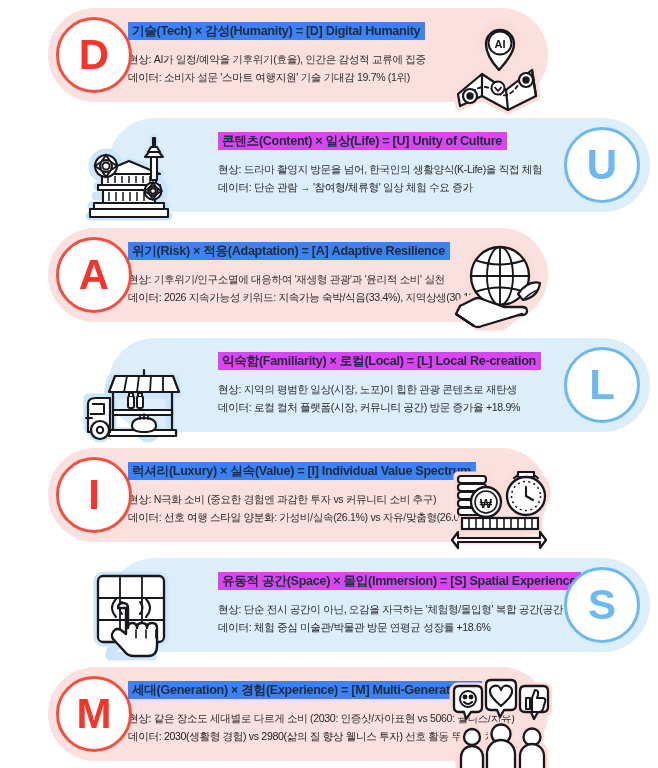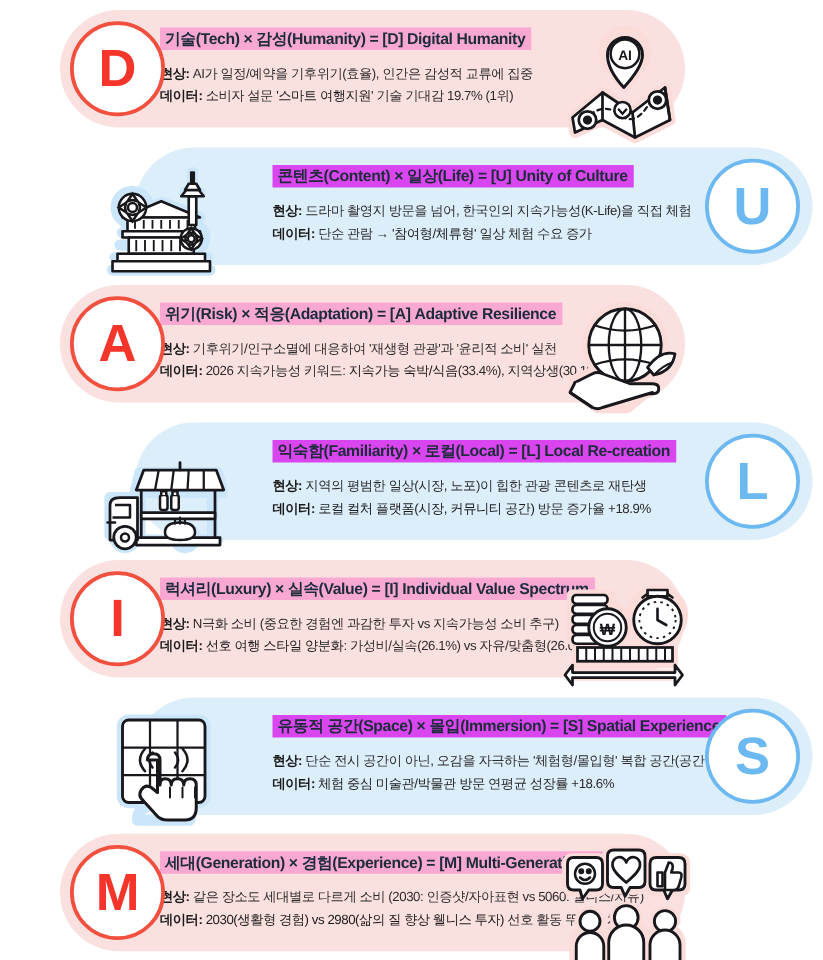--- a/index.html
+++ b/index.html
@@ -54,32 +54,32 @@
     display: inline;
     font-size: 12.6px;
     font-weight: 700;
     color: #1d2b3a;
     line-height: 1.75;
     letter-spacing: -0.3px;
     padding: 2px 5px 2px 4px;
     box-decoration-break: clone;
     -webkit-box-decoration-break: clone;
   }
-  .row.pink .headline { background: #f9a8d4; }
+  .row.pink .headline { background: #3b82f6; }
   .row.blue .headline { background: #d946ef; }
 
   .lines { margin-top: 8px; }
   .line {
     font-size: 10.6px;
     color: #2b2b2b;
     line-height: 1.72;
     letter-spacing: -0.35px;
     white-space: nowrap;
   }
-  .line .lbl { font-weight: 700; color: #1a1a1a; }
+  .line .lbl { font-weight: 400; color: #1a1a1a; }
   .line b { font-weight: 400; color: #1a1a1a; }
 
   
   .iconart {
     position: absolute;
     top: 18px;
     width: 104px; height: 98px;
     z-index: 5;
   }
   .row.pink .iconart { left: 448px; }
@@ -133,21 +133,21 @@
   </div>
 
   <div class="row blue r2" style="top:110px">
     <div class="bubble"></div>
     <div class="medallion">
         <span>U</span>
       </div>
     <div class="textcol">
       <span class="headline">콘텐츠(Content) × 일상(Life) = [U] Unity of Culture</span>
       <div class="lines">
-        <div class="line"><span class="lbl">현상:</span><span> 드라마 촬영지 방문을 넘어, 한국인의 지속가능성(K-Life)을 직접 체험</span></div>
+        <div class="line"><span class="lbl">현상:</span><span> 드라마 촬영지 방문을 넘어, 한국인의 생활양식(K-Life)을 직접 체험</span></div>
         <div class="line"><span class="lbl">데이터:</span><span> 단순 관람 → </span><b>'참여형/체류형'</b><span> 일상 체험 수요 증가</span></div>
       </div>
     </div>
     <div class="iconart">
       <svg viewBox="0 0 104 98">
         <g fill="none" stroke="#cbe6fa" stroke-width="9" stroke-linejoin="round" stroke-linecap="round">
           <path d="M8 88 h78 M10 78 h74 M14 68 h64 M16 58 h56 M18 46 L48 34 L78 46 Z"></path>
           <path d="M72 52 v-24 M66 26 h12 M72 26 v-16"></path>
           <circle cx="24" cy="38" r="13"></circle>
             <circle cx="72" cy="62" r="10"></circle>
@@ -270,21 +270,21 @@
   </div>
 
   <div class="row pink r5" style="top:440px">
     <div class="bubble"></div>
     <div class="medallion">
         <span>I</span>
       </div>
     <div class="textcol">
       <span class="headline">럭셔리(Luxury) × 실속(Value) = [I] Individual Value Spectrum</span>
       <div class="lines">
-        <div class="line"><span class="lbl">현상:</span><span> N극화 소비 (중요한 경험엔 과감한 투자 vs 지속가능성 소비 추구)</span></div>
+        <div class="line"><span class="lbl">현상:</span><span> N극화 소비 (중요한 경험엔 과감한 투자 vs 커뮤니티 소비 추구)</span></div>
         <div class="line"><span class="lbl">데이터:</span><span> </span><b>선호 여행 스타일 양분화</b><span>: 가성비/실속(26.1%) vs 자유/맞춤형(26.0%)</span></div>
       </div>
     </div>
     <div class="iconart">
       <svg viewBox="0 0 104 98">
         <g fill="none" stroke="#fbdcd9" stroke-width="9" stroke-linejoin="round" stroke-linecap="round">
           <rect x="10" y="18" width="30" height="36"></rect>
           <circle cx="38" cy="42" r="15"></circle>
           <circle cx="78" cy="34" r="20"></circle>
           <rect x="14" y="62" width="76" height="10"></rect>

